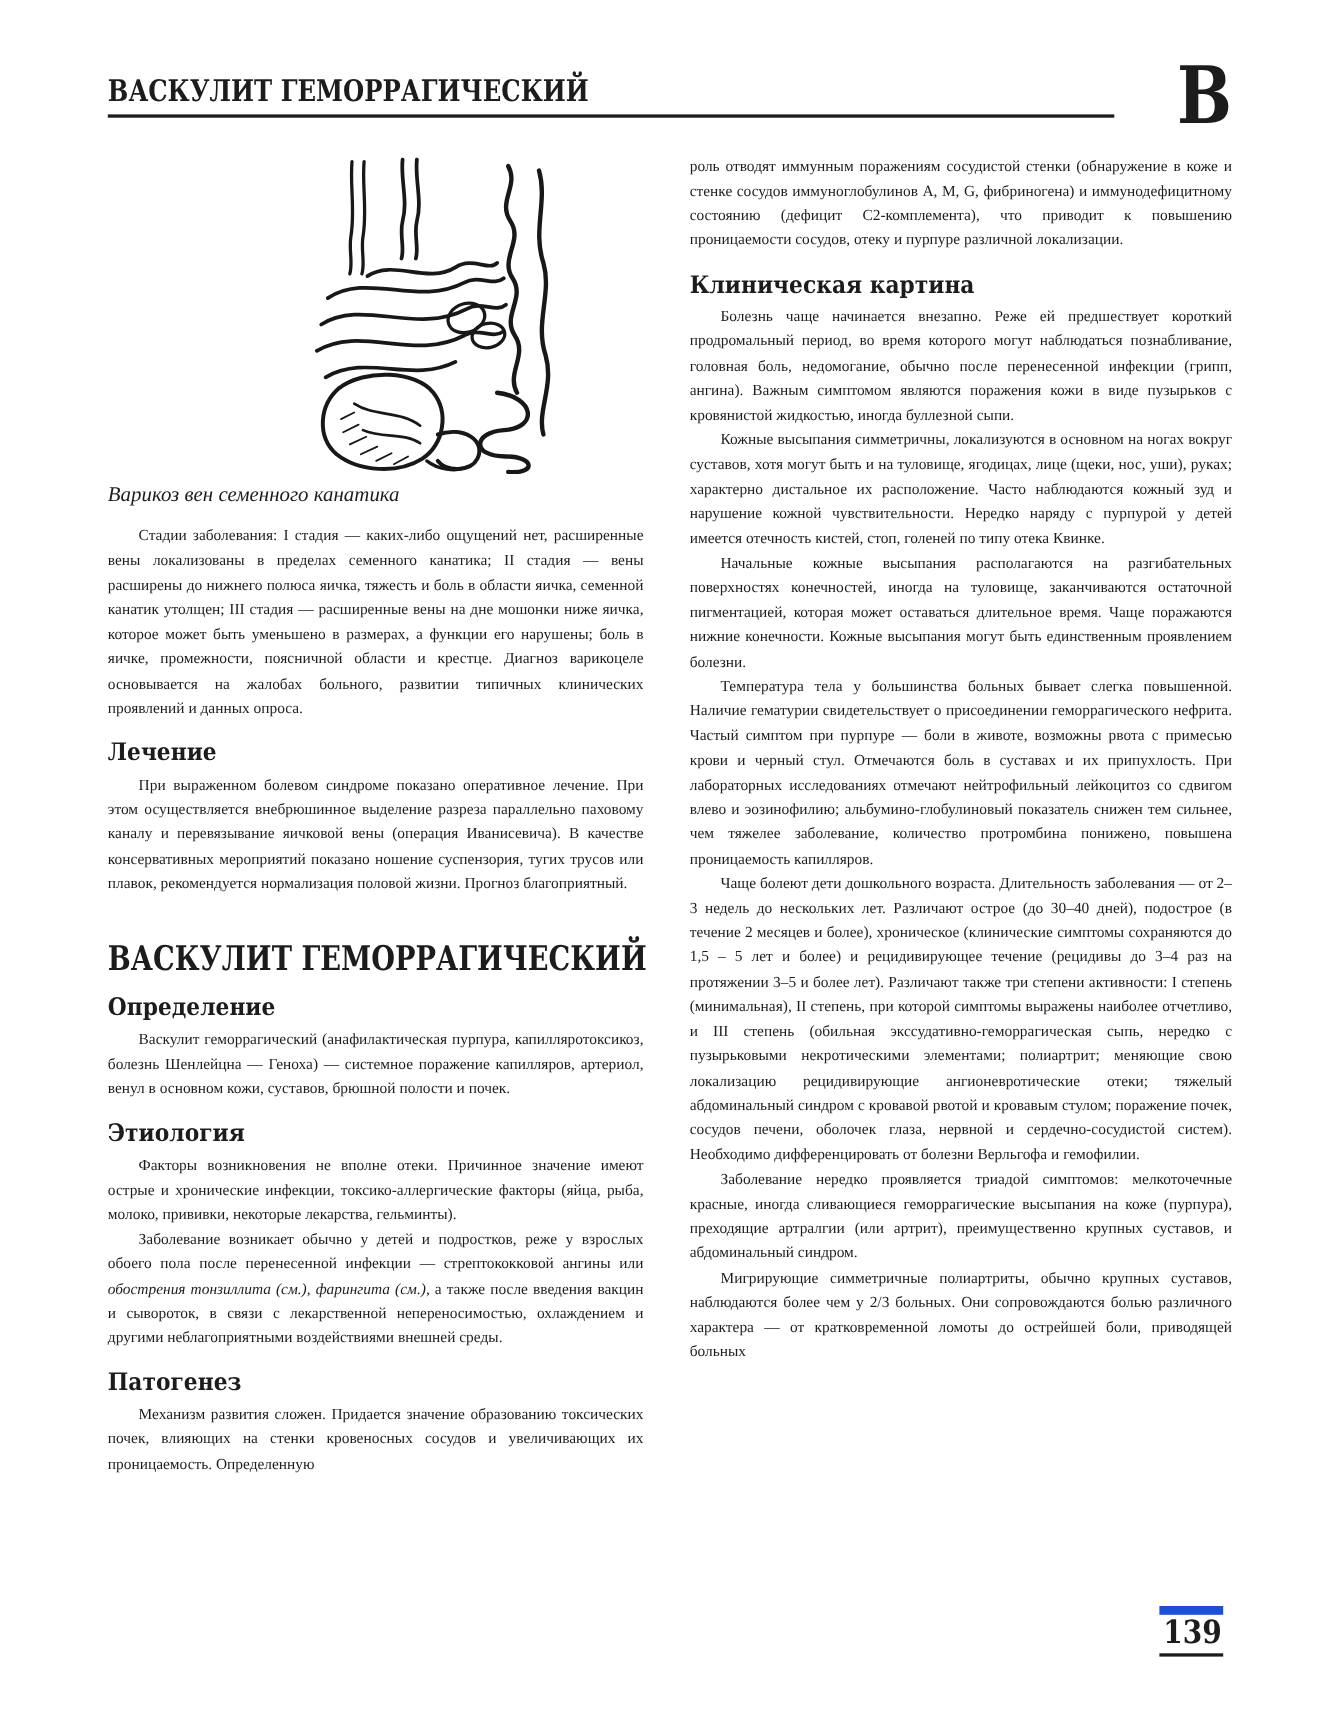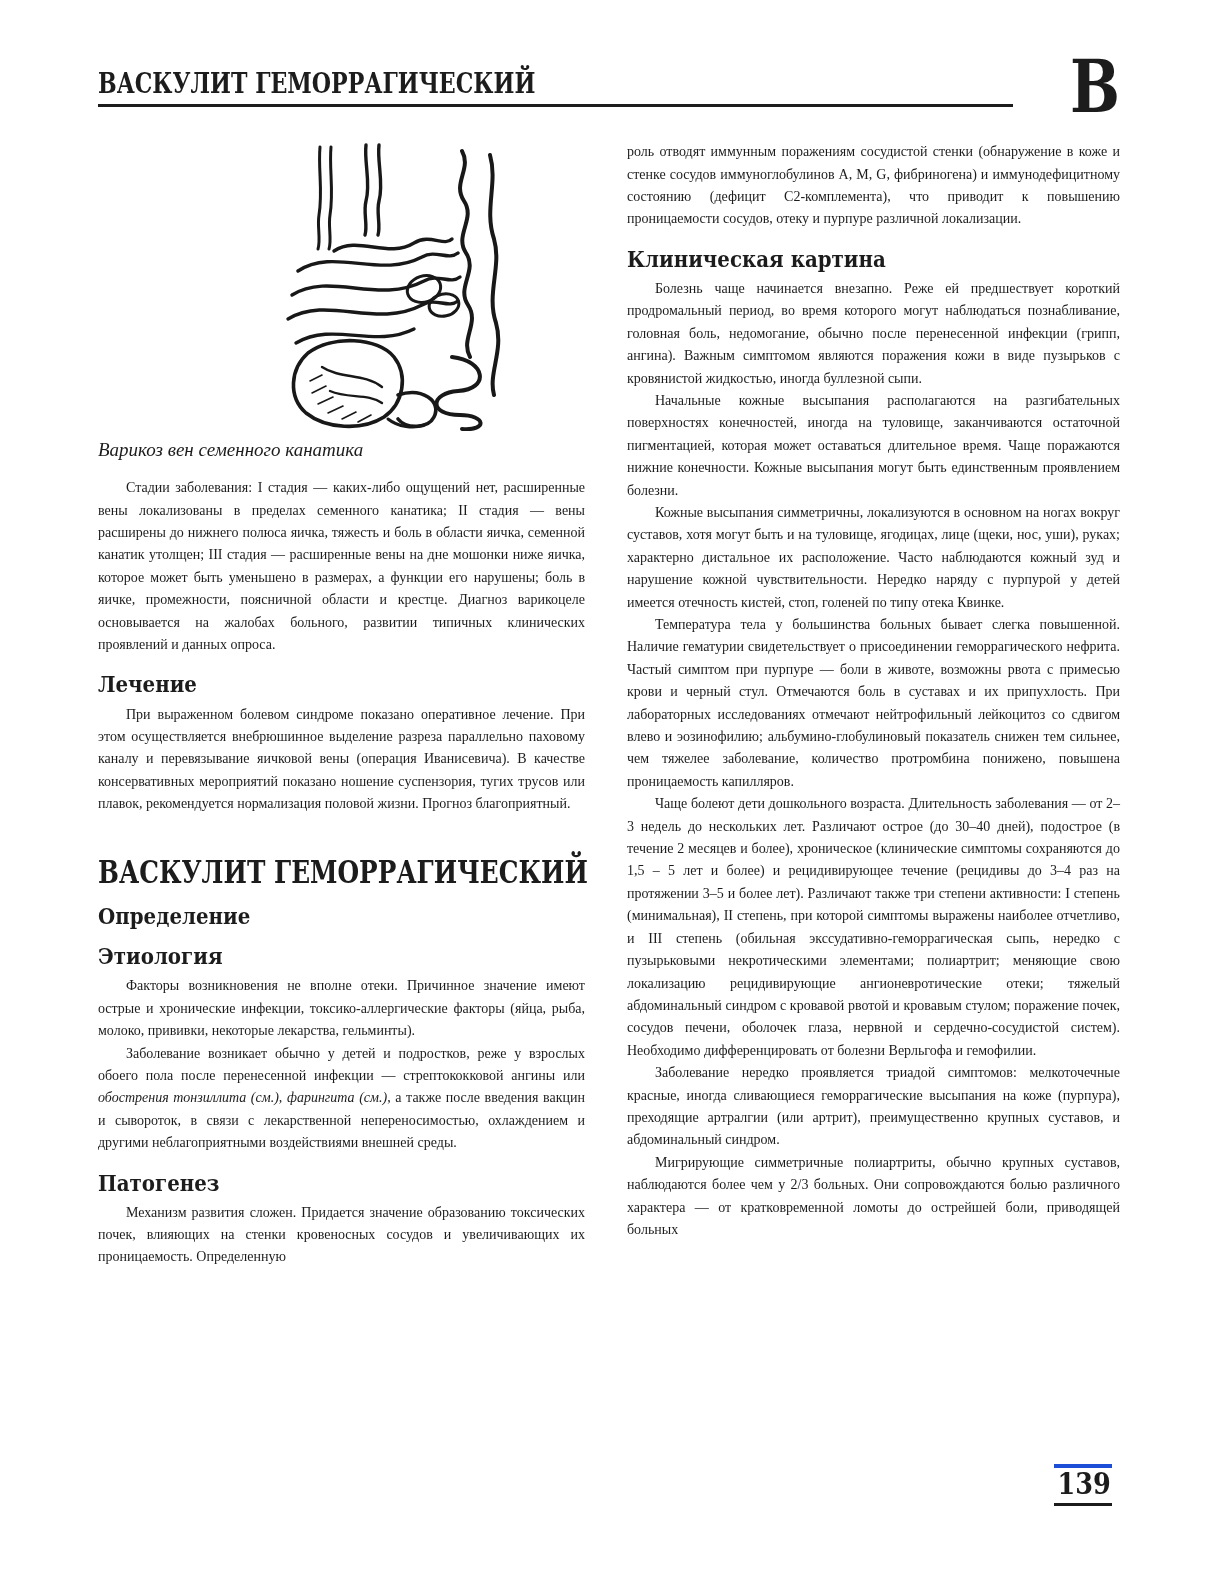--- a/index.html
+++ b/index.html
@@ -54,21 +54,21 @@
   .figure{margin:2px 0 16px 0;}
   .figure svg{display:block;margin-left:140px;}
   .caption{
     text-align:left;font-style:italic;font-size:19px;margin-top:8px;
   }
   .italic{font-style:italic;}
   
   .page-num-box{
     position:absolute;right:103px;bottom:68px;
     width:58px;text-align:center;
-    border-top:4px solid #1d4ed8;border-bottom:3px solid #1c1c1c;
+    border-top:8px solid #1d4ed8;border-bottom:3px solid #1c1c1c;
     padding:2px 0 4px 0;
   }
   .page-num{
     font-family:"DejaVu Serif", serif;font-weight:bold;font-size:29px;line-height:1;
     transform:scaleX(0.88);transform-origin:center;
   }
 </style>
 </head>
 <body>
 
@@ -127,39 +127,40 @@
       </div>
 
       <p class="para">Стадии заболевания: I стадия — каких-либо ощущений нет, расширенные вены локализованы в пределах семенного канатика; II стадия — вены расширены до нижнего полюса яичка, тяжесть и боль в области яичка, семенной канатик утолщен; III стадия — расширенные вены на дне мошонки ниже яичка, которое может быть уменьшено в размерах, а функции его нарушены; боль в яичке, промежности, поясничной области и крестце. Диагноз варикоцеле основывается на жалобах больного, развитии типичных клинических проявлений и данных опроса.</p>
 
       <div class="subhead">Лечение</div>
       <p class="para">При выраженном болевом синдроме показано оперативное лечение. При этом осуществляется внебрюшинное выделение разреза параллельно паховому каналу и перевязывание яичковой вены (операция Иванисевича). В качестве консервативных мероприятий показано ношение суспензория, тугих трусов или плавок, рекомендуется нормализация половой жизни. Прогноз благоприятный.</p>
 
       <div class="article-title">ВАСКУЛИТ ГЕМОРРАГИЧЕСКИЙ</div>
 
       <div class="subhead">Определение</div>
+      <p class="para">Васкулит геморрагический (анафилактическая пурпура, капилляротоксикоз, болезнь Шенлейцна — Геноха) — системное поражение капилляров, артериол, венул в основном кожи, суставов, брюшной полости и почек.</p>
 
       <div class="subhead">Этиология</div>
       <p class="para">Факторы возникновения не вполне отеки. Причинное значение имеют острые и хронические инфекции, токсико-аллергические факторы (яйца, рыба, молоко, прививки, некоторые лекарства, гельминты).</p>
       <p class="para"><span>Заболевание возникает обычно у детей и подростков, реже у взрослых обоего пола после перенесенной инфекции — стрептококковой ангины или </span><span class="italic">обострения тонзиллита (см.),</span><span> </span><span class="italic">фарингита (см.)</span><span>, а также после введения вакцин и сывороток, в связи с лекарственной непереносимостью, охлаждением и другими неблагоприятными воздействиями внешней среды.</span></p>
 
       <div class="subhead">Патогенез</div>
       <p class="para">Механизм развития сложен. Придается значение образованию токсических почек, влияющих на стенки кровеносных сосудов и увеличивающих их проницаемость. Определенную</p>
 
     </div>
 
     <div class="col col-right">
 
       <p class="para" style="text-indent:0;">роль отводят иммунным поражениям сосудистой стенки (обнаружение в коже и стенке сосудов иммуноглобулинов А, М, G, фибриногена) и иммунодефицитному состоянию (дефицит С2-комплемента), что приводит к повышению проницаемости сосудов, отеку и пурпуре различной локализации.</p>
 
       <div class="subhead">Клиническая картина</div>
 
       <p class="para">Болезнь чаще начинается внезапно. Реже ей предшествует короткий продромальный период, во время которого могут наблюдаться познабливание, головная боль, недомогание, обычно после перенесенной инфекции (грипп, ангина). Важным симптомом являются поражения кожи в виде пузырьков с кровянистой жидкостью, иногда буллезной сыпи.</p>
+      <p class="para">Кожные высыпания симметричны, локализуются в основном на ногах вокруг суставов, хотя могут быть и на туловище, ягодицах, лице (щеки, нос, уши), руках; характерно дистальное их расположение. Часто наблюдаются кожный зуд и нарушение кожной чувствительности. Нередко наряду с пурпурой у детей имеется отечность кистей, стоп, голеней по типу отека Квинке.</p>
       <p class="para">Начальные кожные высыпания располагаются на разгибательных поверхностях конечностей, иногда на туловище, заканчиваются остаточной пигментацией, которая может оставаться длительное время. Чаще поражаются нижние конечности. Кожные высыпания могут быть единственным проявлением болезни.</p>
-      <p class="para">Кожные высыпания симметричны, локализуются в основном на ногах вокруг суставов, хотя могут быть и на туловище, ягодицах, лице (щеки, нос, уши), руках; характерно дистальное их расположение. Часто наблюдаются кожный зуд и нарушение кожной чувствительности. Нередко наряду с пурпурой у детей имеется отечность кистей, стоп, голеней по типу отека Квинке.</p>
       <p class="para">Температура тела у большинства больных бывает слегка повышенной. Наличие гематурии свидетельствует о присоединении геморрагического нефрита. Частый симптом при пурпуре — боли в животе, возможны рвота с примесью крови и черный стул. Отмечаются боль в суставах и их припухлость. При лабораторных исследованиях отмечают нейтрофильный лейкоцитоз со сдвигом влево и эозинофилию; альбумино-глобулиновый показатель снижен тем сильнее, чем тяжелее заболевание, количество протромбина понижено, повышена проницаемость капилляров.</p>
       <p class="para">Чаще болеют дети дошкольного возраста. Длительность заболевания — от 2–3 недель до нескольких лет. Различают острое (до 30–40 дней), подострое (в течение 2 месяцев и более), хроническое (клинические симптомы сохраняются до 1,5 – 5 лет и более) и рецидивирующее течение (рецидивы до 3–4 раз на протяжении 3–5 и более лет). Различают также три степени активности: I степень (минимальная), II степень, при которой симптомы выражены наиболее отчетливо, и III степень (обильная экссудативно-геморрагическая сыпь, нередко с пузырьковыми некротическими элементами; полиартрит; меняющие свою локализацию рецидивирующие ангионевротические отеки; тяжелый абдоминальный синдром с кровавой рвотой и кровавым стулом; поражение почек, сосудов печени, оболочек глаза, нервной и сердечно-сосудистой систем). Необходимо дифференцировать от болезни Верльгофа и гемофилии.</p>
       <p class="para">Заболевание нередко проявляется триадой симптомов: мелкоточечные красные, иногда сливающиеся геморрагические высыпания на коже (пурпура), преходящие артралгии (или артрит), преимущественно крупных суставов, и абдоминальный синдром.</p>
       <p class="para">Мигрирующие симметричные полиартриты, обычно крупных суставов, наблюдаются более чем у 2/3 больных. Они сопровождаются болью различного характера — от кратковременной ломоты до острейшей боли, приводящей больных</p>
 
     </div>
   </div>
 
   <div class="page-num-box">
     <div class="page-num">139</div>

